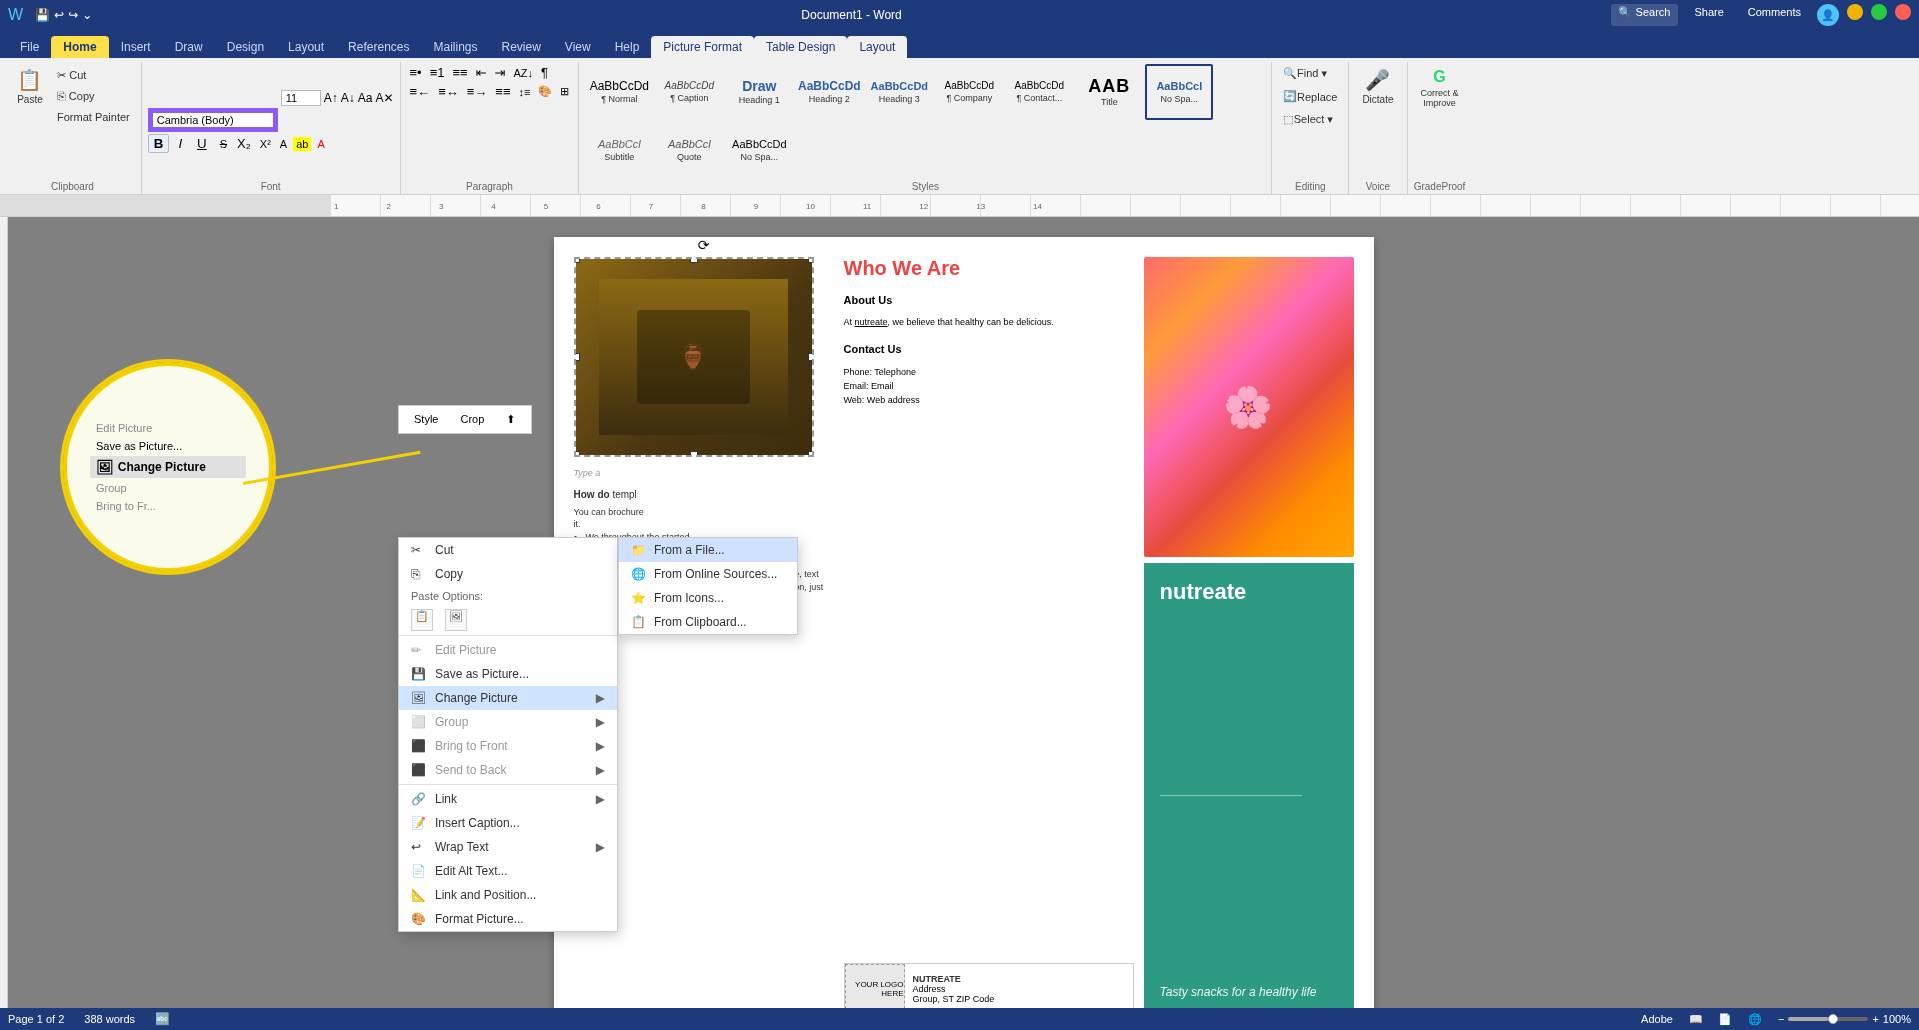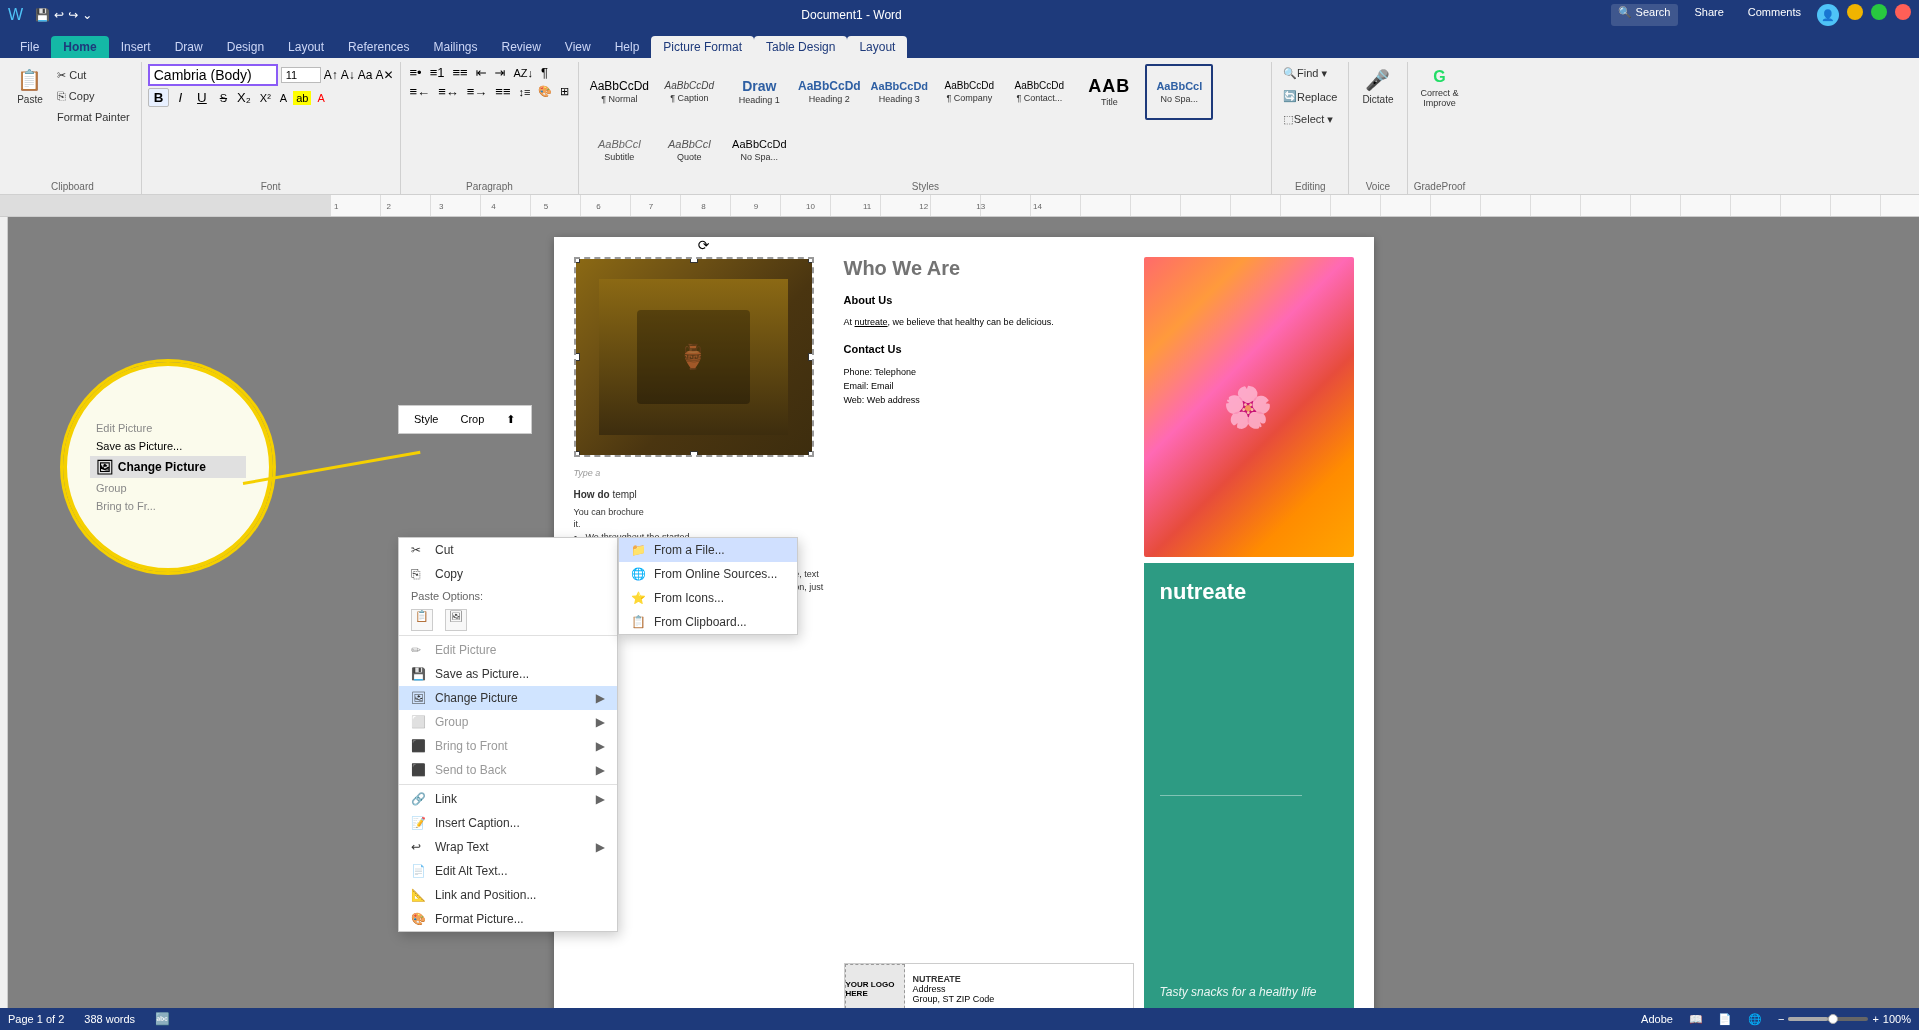--- a/index.html
+++ b/index.html
@@ -30,21 +30,21 @@
       padding: 0 8px;
       height: 28px;
     }
     .ribbon-tab {
       padding: 4px 12px;
       font-size: 12px;
       color: #ccd6f6;
       cursor: pointer;
       border-radius: 4px 4px 0 0;
     }
-    .ribbon-tab.active { background: #14b8a6; color: #1e3a7b; font-weight: 600; }
+    .ribbon-tab.active { background: #fde047; color: #1e3a7b; font-weight: 600; }
     .ribbon-tab.picture-format { background: #f0f0f0; color: #1e3a7b; }
 
     
     .ribbon {
       background: #f0f0f0;
       border-bottom: 1px solid #d0d0d0;
       display: flex;
       padding: 4px 4px 0;
       min-height: 90px;
     }
@@ -97,26 +97,27 @@
       border: 1px solid transparent;
     }
 
     
     .font-row {
       display: flex;
       flex-direction: column;
       gap: 2px;
     }
     .font-select {
-      border: 2px solid #8b5cf6;
+      border: 5px solid #8b5cf6;
       padding: 1px 4px;
-      font-size: 14px;
+      font-size: 11px;
       background: white;
       cursor: pointer;
       width: 140px;
+      margin-top: 44px;
     }
     .font-size-select {
       border: 1px solid #bbb;
       padding: 1px 4px;
       font-size: 11px;
       background: white;
       cursor: pointer;
       width: 45px;
     }
 
@@ -273,21 +274,21 @@
       display: flex;
       gap: 10px;
     }
     .brochure-col {
       flex: 1;
       display: flex;
       flex-direction: column;
       gap: 6px;
     }
     .who-we-are {
-      color: #737373;
+      color: #ef4444;
       font-size: 20px;
       font-weight: bold;
       margin-bottom: 8px;
     }
     .about-title { font-weight: bold; font-size: 11px; margin-bottom: 4px; }
     .about-text { font-size: 9px; line-height: 1.4; }
     .contact-title { font-weight: bold; font-size: 11px; margin-top: 8px; margin-bottom: 4px; }
     .contact-text { font-size: 9px; line-height: 1.6; }
     .logo-row {
       display: flex;
@@ -707,21 +708,21 @@
           </div>
           <div class="contact-title">Contact Us</div>
           <div class="contact-text">
             <div>Phone: Telephone</div>
             <div>Email: Email</div>
             <div>Web: Web address</div>
           </div>
 
           <div class="logo-row" style="margin-top:auto;">
             <div class="logo-box">
-              <span style="text-align:left;font-size:8px;font-weight:bold;">YOUR LOGO HERE</span>
+              <span style="text-align:right;font-size:8px;">YOUR LOGO HERE</span>
             </div>
             <div class="company-info">
               <div class="company-name">NUTREATE</div>
               <div>Address</div>
               <div>Group, ST ZIP Code</div>
             </div>
           </div>
         </div>
 
         <div class="brochure-right">

